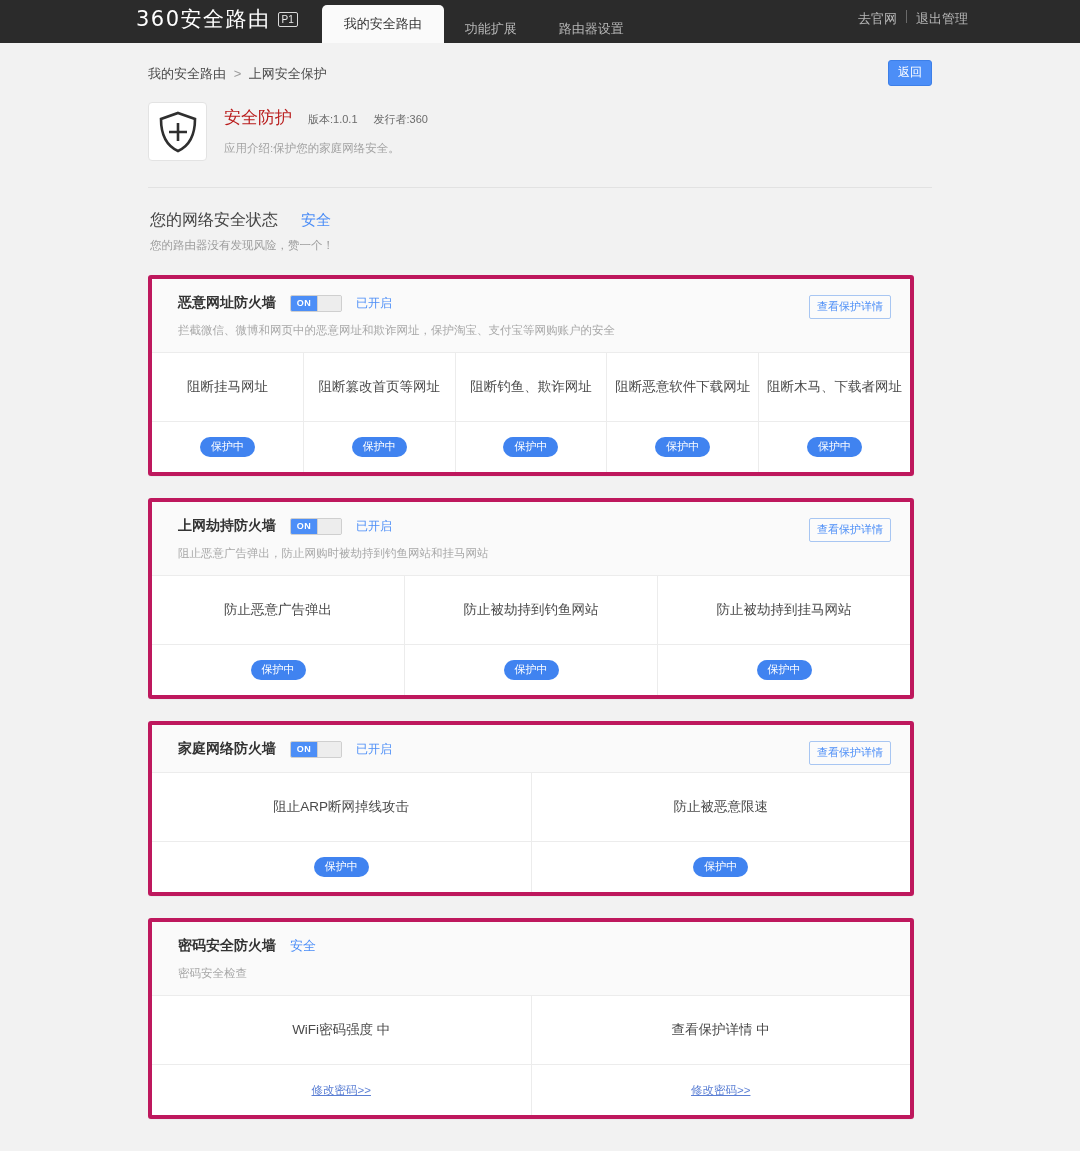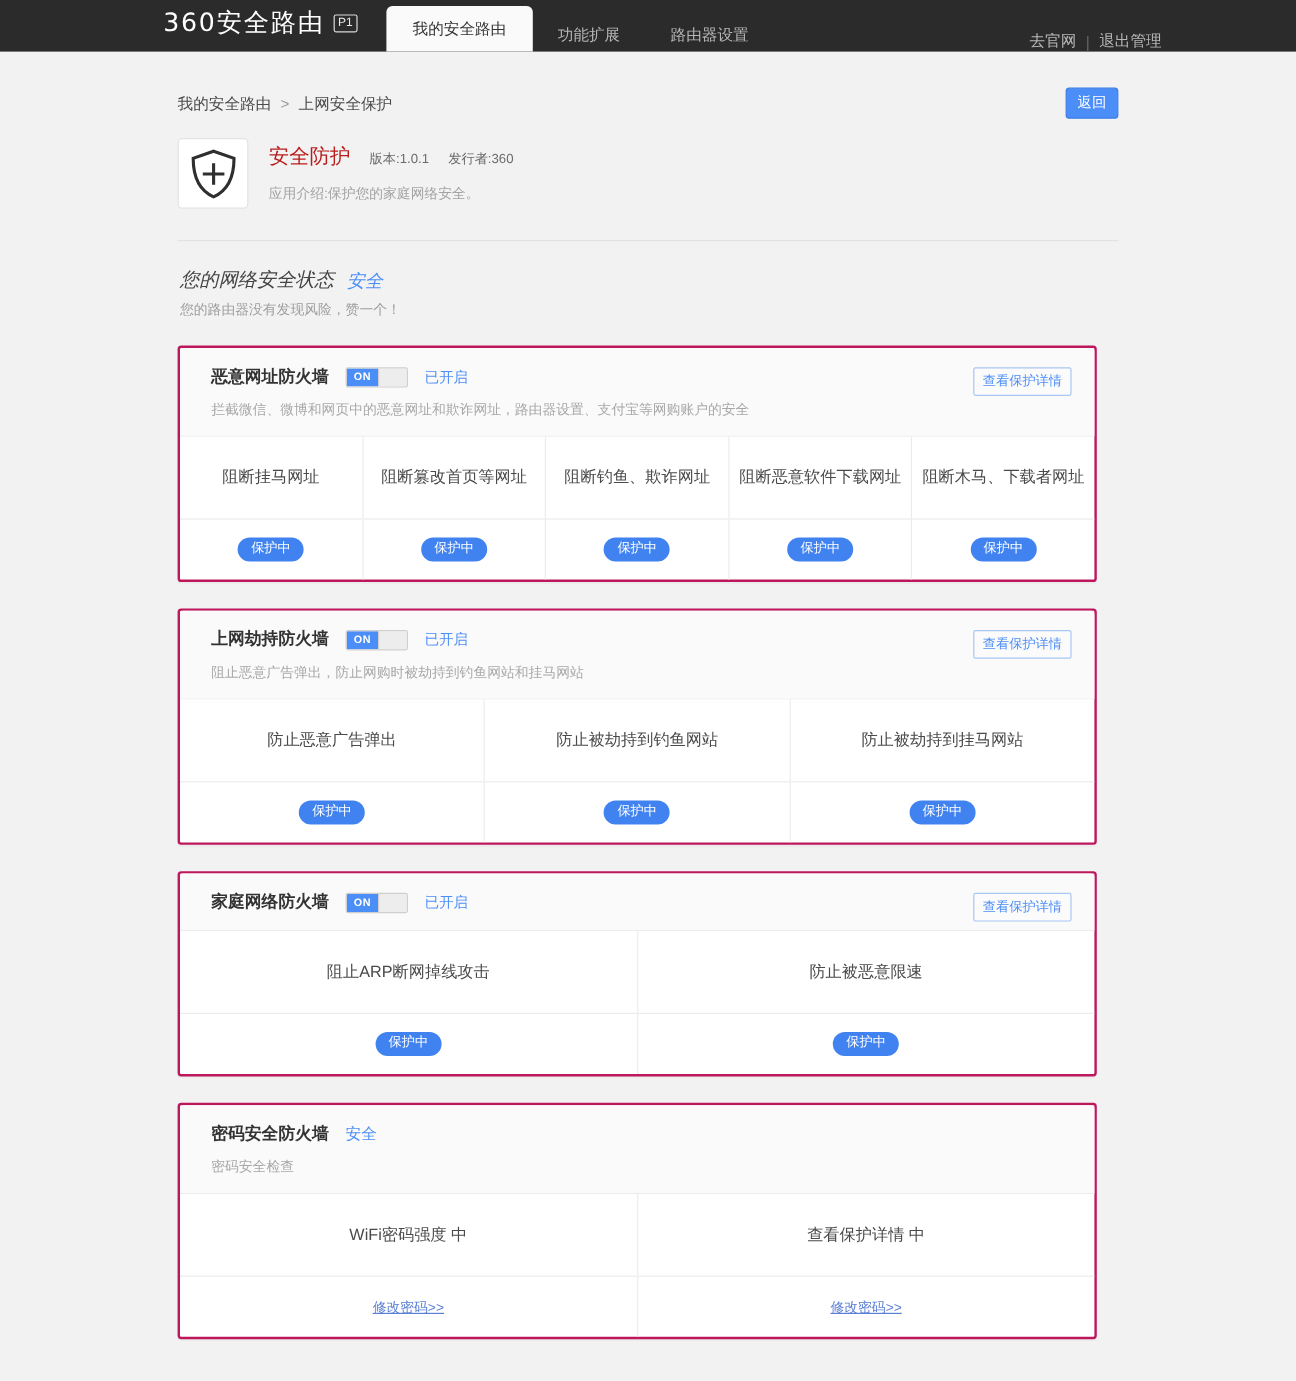--- a/index.html
+++ b/index.html
@@ -74,21 +74,21 @@
     margin-top: 5px;
     height: 38px;
     padding: 0 22px;
   }
   .nav-right {
     position: absolute;
     right: 103px;
     bottom: 0;
     height: 33px;
     display: flex;
-    align-items: flex-end;
+    align-items: flex-start;
     gap: 0;
     margin-top: 40px;
   }
   .nav-right a {
     color: #b7b7b7;
     font-size: 13px;
     text-decoration: none;
     padding: 0 9px;
     cursor: pointer;
   }
@@ -98,21 +98,21 @@
     background: #6a6a6a;
   }
 
   
   .page {
     width: 1080px;
     padding: 0 0 0 0;
   }
   .content {
     width: 784px;
-    margin: 13px auto;
+    margin: 0 auto;
     padding-top: 22px;
   }
 
   
   .crumbrow { display: flex; align-items: flex-start; justify-content: space-between; }
   .breadcrumb {
     font-size: 13px;
     color: #4a4a4a;
   }
   .breadcrumb .sep { color: #9a9a9a; margin: 0 4px; }
@@ -153,31 +153,31 @@
     align-items: baseline;
     gap: 16px;
   }
   .app-title { font-size: 17px; color: #b91c1c; }
   .app-ver { font-size: 11px; color: #6b6b6b; }
   .app-pub { font-size: 11px; color: #6b6b6b; }
   .app-desc { font-size: 11.5px; color: #a3a3a3; margin-top: 12px; }
 
   
   .statusblock { margin-top: 22px; padding-left: 2px; }
-  .status-line { display: flex; align-items: flex-end; gap: 11px; font-style: italic; }
+  .status-line { display: flex; align-items: center; gap: 23px; }
   .status-title { font-size: 16px; color: #444; }
   .status-value { font-size: 15px; color: #4c8ef7; }
   .status-sub { font-size: 11.5px; color: #9d9d9d; margin-top: 7px; }
 
   
   .card {
     width: 766px;
     margin: 22px 0 0 0;
     background: #ffffff;
-    border: 2px solid #be185d;
+    border: 4px solid #be185d;
     border-radius: 3px;
     box-shadow: 0 1px 1px rgba(0,0,0,0.03);
   }
   .card-head {
     background: #fafafa;
     border-bottom: 1px solid #ececec;
     padding: 15px 18px 14px 26px;
     border-radius: 3px 3px 0 0;
     position: relative;
   }
@@ -325,21 +325,21 @@
     <div class="card">
       <div class="card-head">
         <div class="card-head-top">
           <span class="card-title">恶意网址防火墙</span>
           <span class="toggle">
             <span class="toggle-on">ON</span>
             <span class="toggle-knob"></span>
           </span>
           <span class="card-enabled">已开启</span>
         </div>
-        <div class="card-desc">拦截微信、微博和网页中的恶意网址和欺诈网址，路由器设置、支付宝等网购账户的安全</div>
+        <div class="card-desc">拦截微信、微博和网页中的恶意网址和欺诈网址，保护淘宝、支付宝等网购账户的安全</div>
         <button class="btn-detail">查看保护详情</button>
       </div>
       <div class="grid">
         <div class="gcol">
           <div class="gcell-label">阻断挂马网址</div>
           <div class="gcell-action">
             <span class="pill">保护中</span>
           </div>
         </div>
         <div class="gcol">

